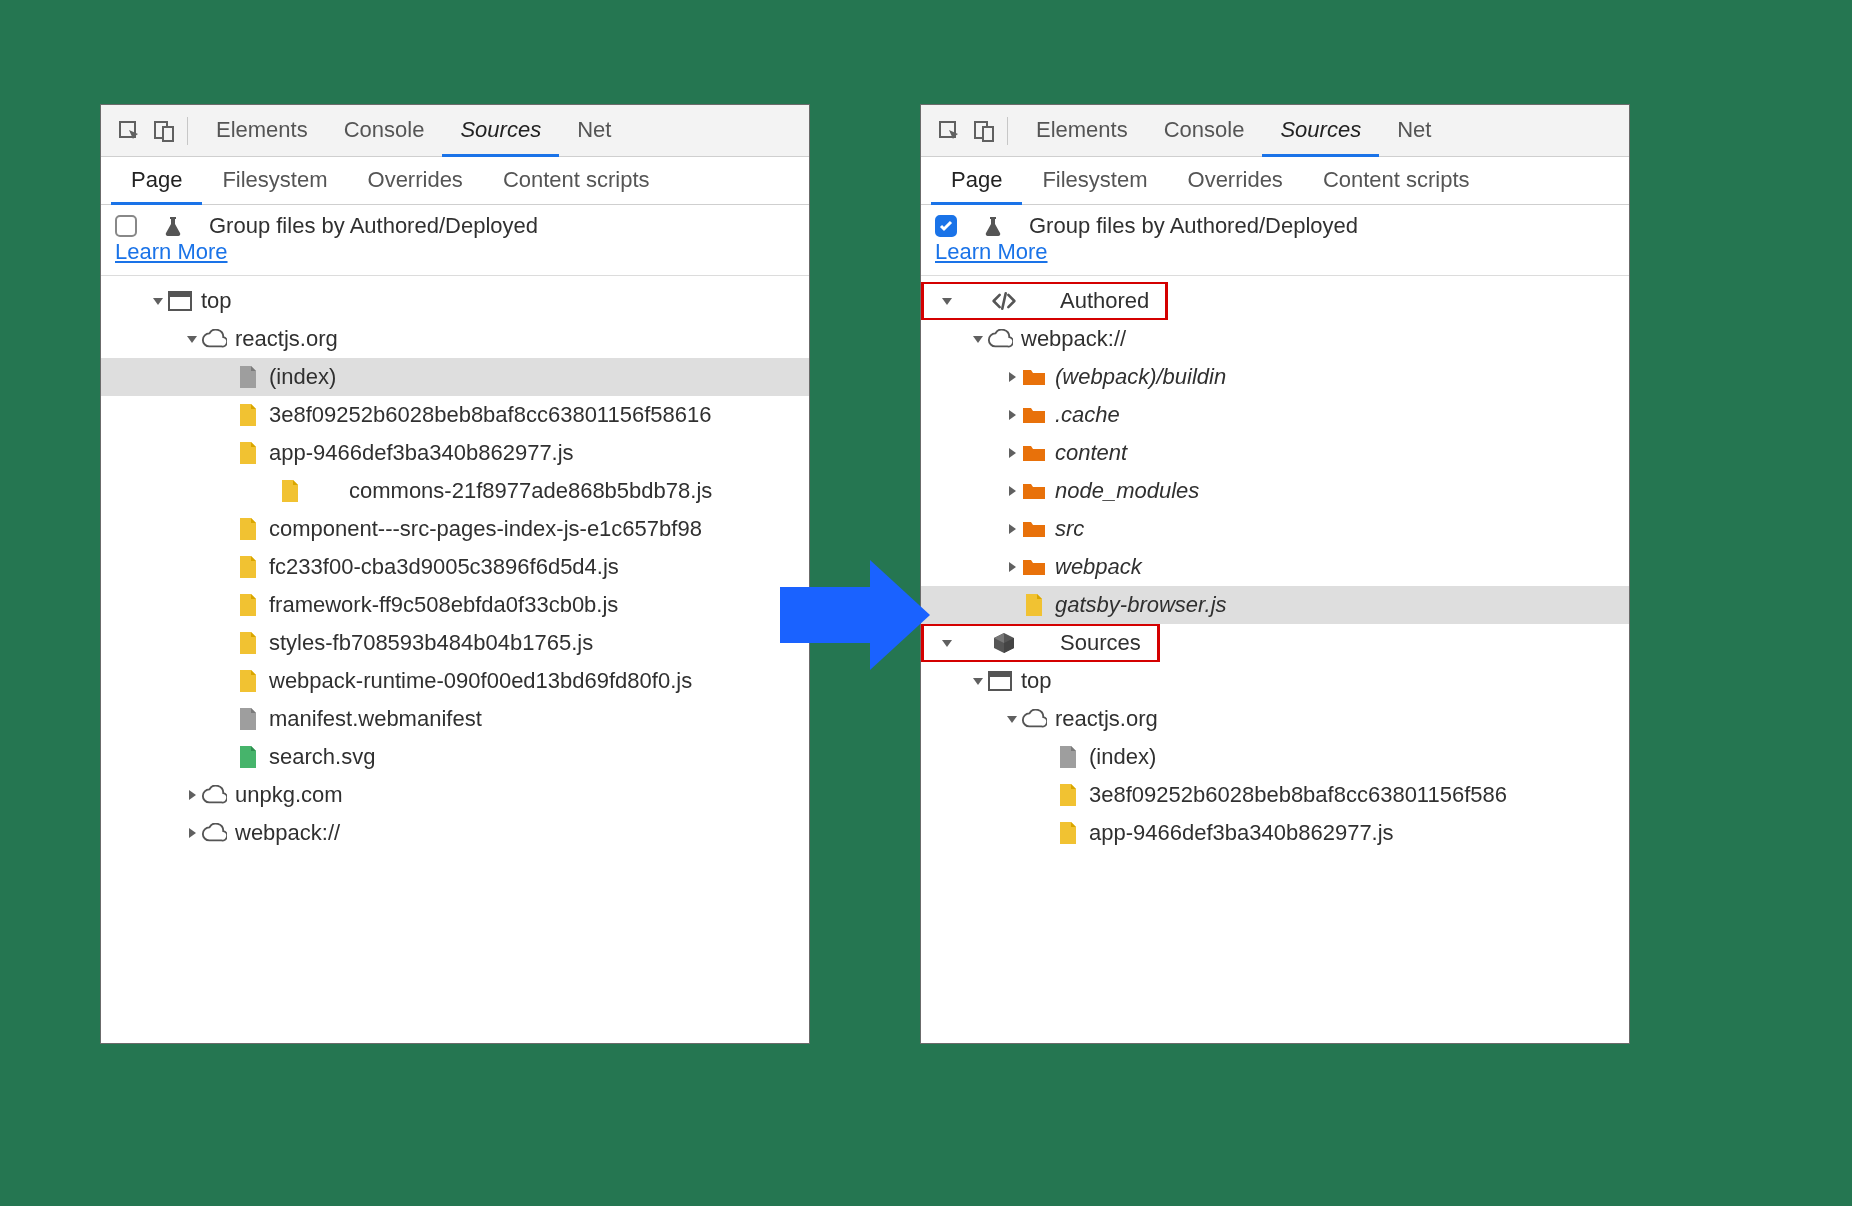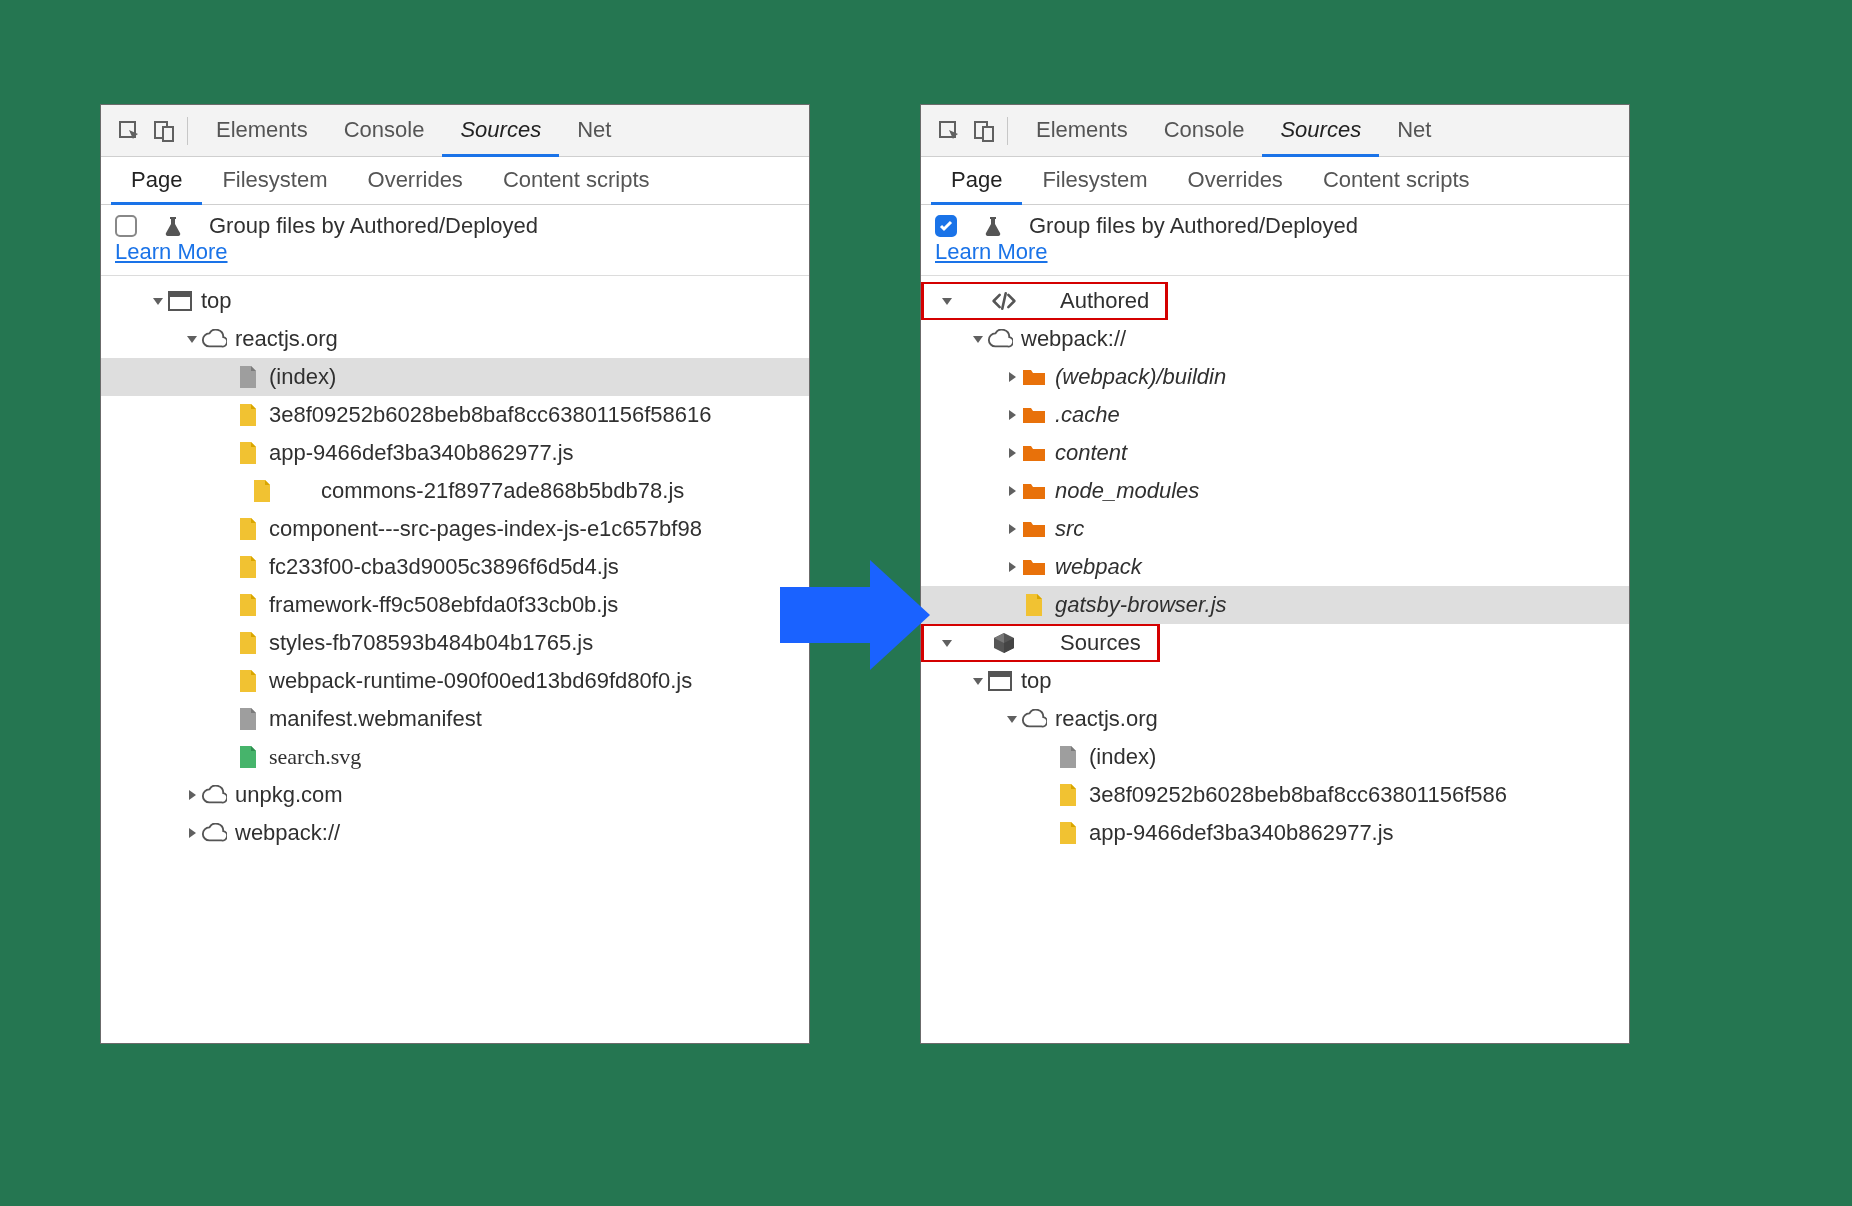--- a/index.html
+++ b/index.html
@@ -213,21 +213,21 @@
       <div class="tree-row" style="padding-left: 116px;">
         <span class="tw"></span>
         <span class="icon">
           <svg width="20" height="24" viewBox="0 0 20 24">
             <path d="M2 1h11l5 5v17H2z" fill="#f1c232"></path>
             <path d="M13 1v5h5" fill="#d9a600"></path>
           </svg>
         </span>
         <span>app-9466def3ba340b862977.js</span>
       </div>
-      <div class="tree-row" style="padding-left: 92px; gap: 38px;">
+      <div class="tree-row" style="padding-left: 120px; gap: 38px;">
         <span class="tw"></span>
         <span class="icon">
           <svg width="20" height="24" viewBox="0 0 20 24">
             <path d="M2 1h11l5 5v17H2z" fill="#f1c232"></path>
             <path d="M13 1v5h5" fill="#d9a600"></path>
           </svg>
         </span>
         <span>commons-21f8977ade868b5bdb78.js</span>
       </div>
       <div class="tree-row" style="padding-left: 116px;">
@@ -283,21 +283,21 @@
       <div class="tree-row" style="padding-left: 116px;">
         <span class="tw"></span>
         <span class="icon">
           <svg width="20" height="24" viewBox="0 0 20 24">
             <path d="M2 1h11l5 5v17H2z" fill="#9e9e9e"></path>
             <path d="M13 1v5h5" fill="#7a7a7a"></path>
           </svg>
         </span>
         <span>manifest.webmanifest</span>
       </div>
-      <div class="tree-row" style="padding-left: 116px; font-family: Liberation Serif, serif;">
+      <div class="tree-row" style="padding-left: 116px;">
         <span class="tw"></span>
         <span class="icon">
           <svg width="20" height="24" viewBox="0 0 20 24">
             <path d="M2 1h11l5 5v17H2z" fill="#46b46b"></path>
             <path d="M13 1v5h5" fill="#2f8f50"></path>
           </svg>
         </span>
         <span>search.svg</span>
       </div>
       <div class="tree-row" style="padding-left: 82px;">

